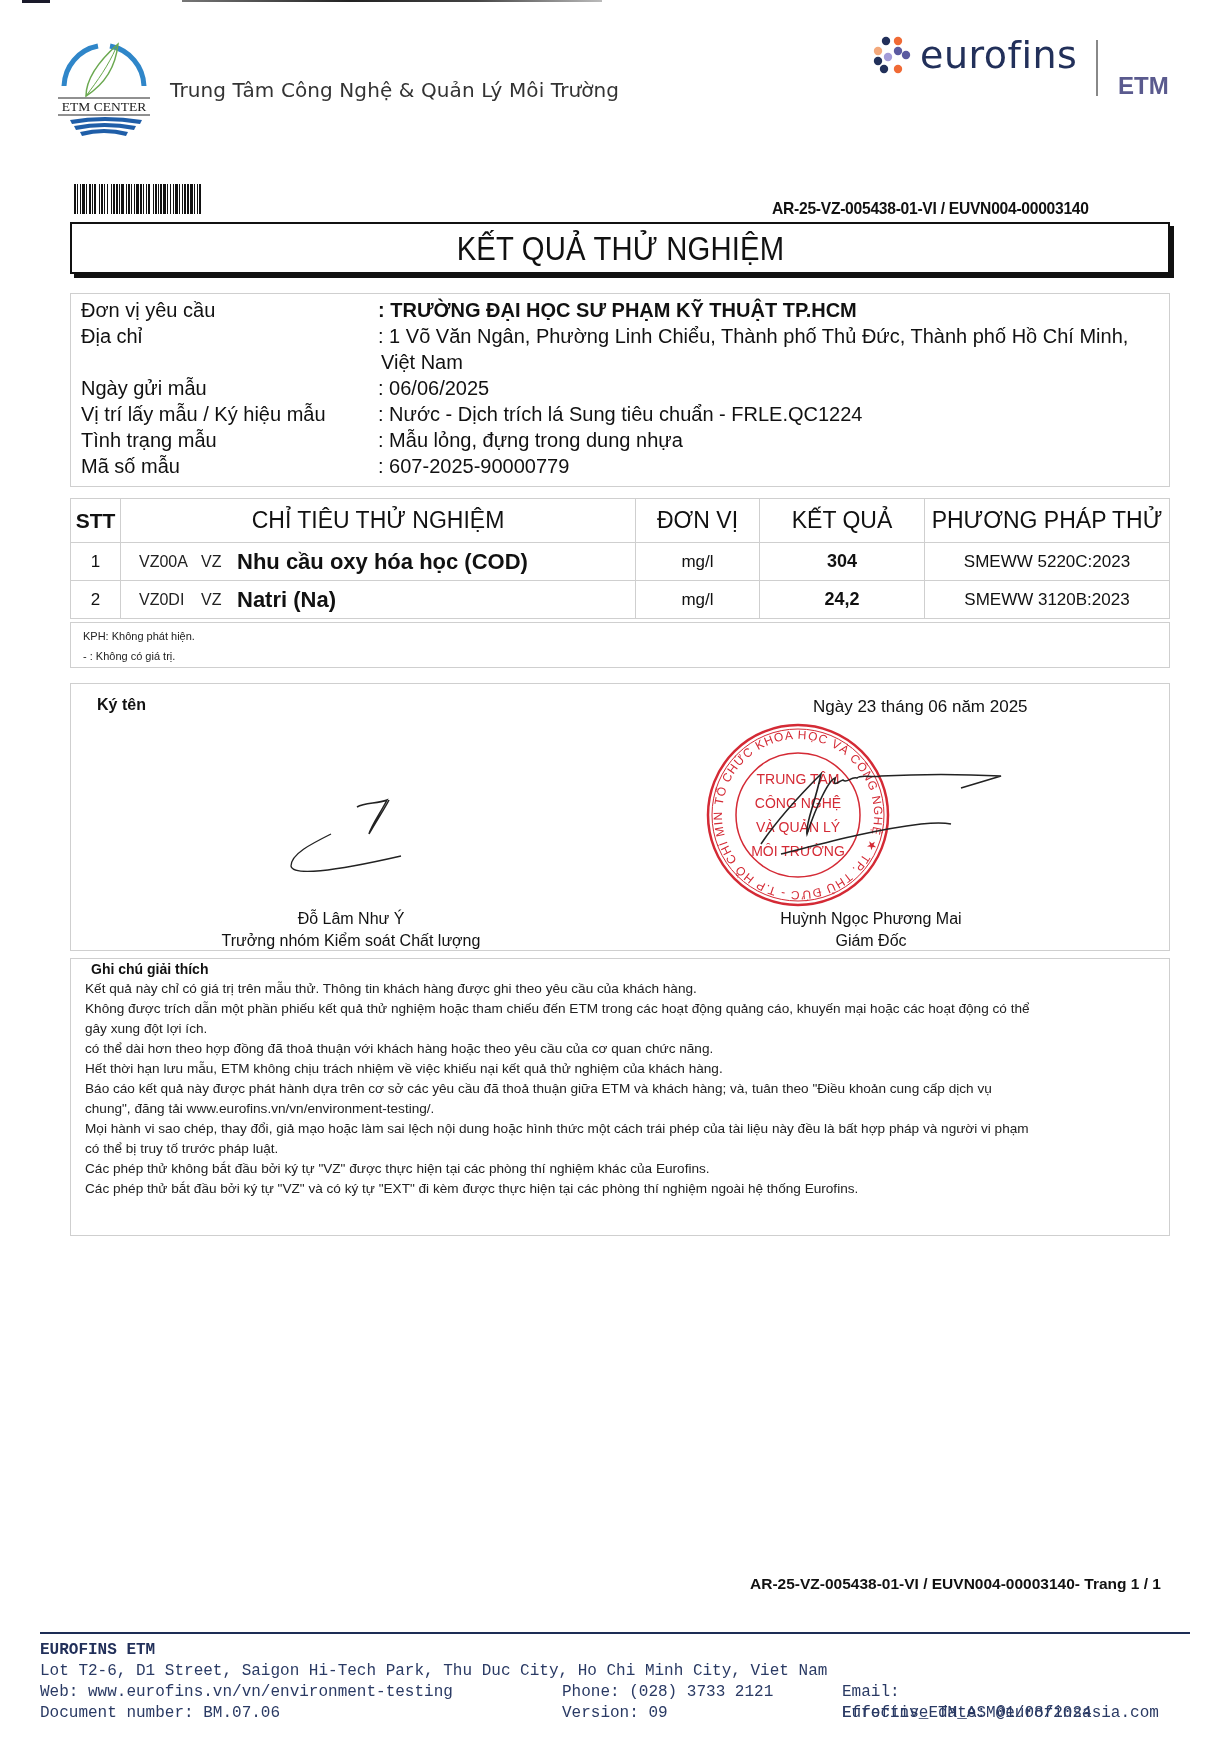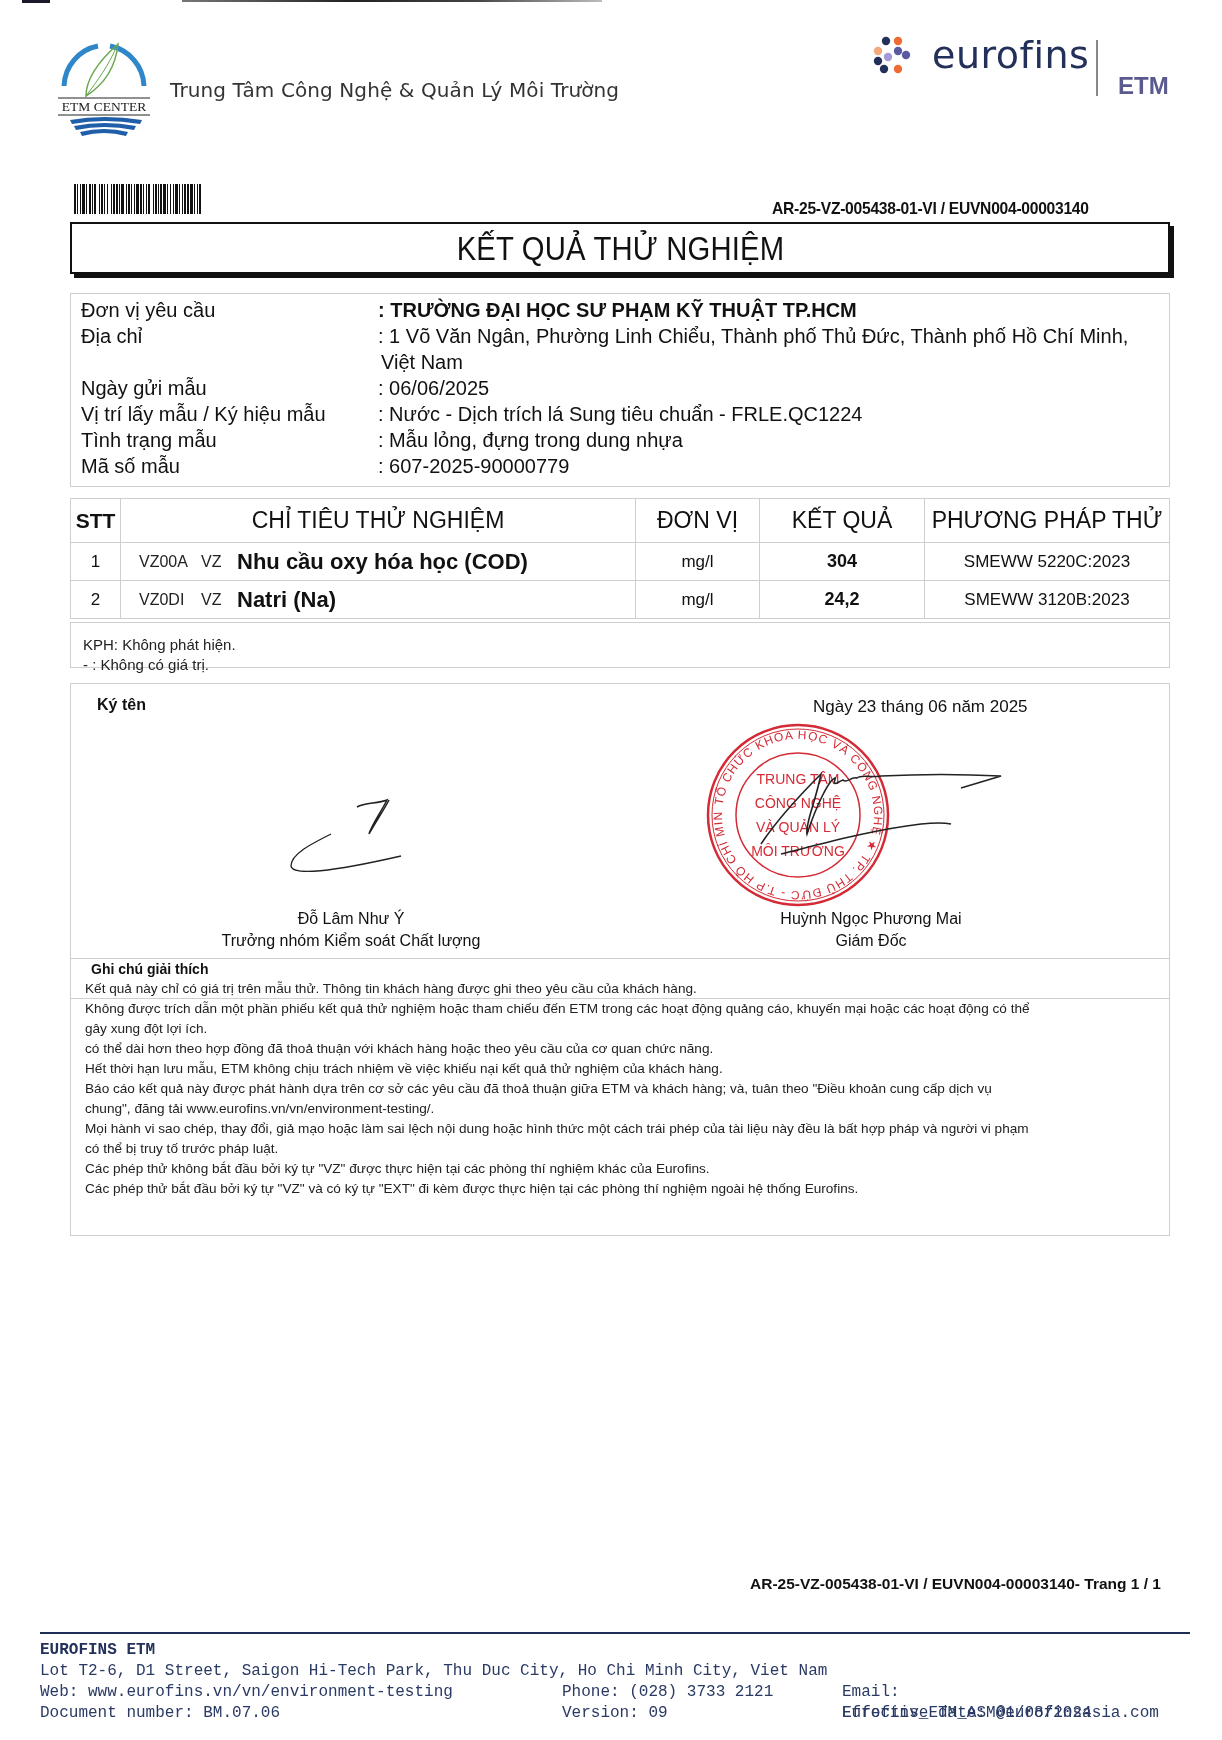--- a/index.html
+++ b/index.html
@@ -8,21 +8,21 @@
 
   .abs { position: absolute; }
 
   
   .scan-mark-left { left: 22px; top: 0; width: 28px; height: 3px; background: #1a1a2a; }
   .scan-mark-line { left: 182px; top: 0; width: 420px; height: 2px; background: linear-gradient(90deg, #777, #222 40%, #444 70%, #bbb); }
 
   
   .etm-logo { left: 56px; top: 38px; width: 96px; height: 100px; }
   .etm-org-name { left: 170px; top: 78px; font-family: "DejaVu Sans", sans-serif; font-size: 20px; color: #333; letter-spacing: 0.1px; }
-  .eurofins-logo { left: 870px; top: 30px; width: 230px; height: 50px; display: flex; align-items: center; gap: 18px; }
+  .eurofins-logo { left: 870px; top: 30px; width: 230px; height: 50px; display: flex; align-items: center; gap: 6px; }
   .eurofins-word { font-family: "DejaVu Sans", sans-serif; font-size: 38px; color: #22305a; letter-spacing: 0.5px; }
   .logo-divider { left: 1096px; top: 40px; width: 2px; height: 56px; background: #888; }
   .etm-badge { left: 1118px; top: 72px; font-size: 24px; font-weight: bold; color: #5a5a8e; }
 
   
   .barcode { left: 74px; top: 184px; width: 272px; height: 30px; display: flex; align-items: stretch; }
   .barcode span { display: block; height: 100%; background: #111; }
 
   .report-id-top { left: 772px; top: 199px; font-size: 17px; font-weight: bold; color: #111; letter-spacing: -0.3px; transform: scaleX(0.92); transform-origin: left; }
 
@@ -48,24 +48,24 @@
   .col-result { width: 165px; text-align: center; }
   .col-method { text-align: center; }
   .th-stt { font-size: 21px !important; font-weight: bold !important; }
   .test-cell { display: flex; align-items: center; padding-left: 18px; }
   .test-code { width: 62px; font-size: 16px; color: #222; }
   .test-prefix { width: 36px; font-size: 16px; color: #222; }
   .test-name { font-size: 22px; font-weight: bold; color: #111; }
   .result-val { font-weight: bold; font-size: 18px; }
 
   
-  .legend-box { left: 70px; top: 622px; width: 1100px; height: 46px; border: 1px solid #cfcfcf; padding: 12px 12px; font-size: 15px; color: #222; line-height: 20px; }
-
-  
-  .sign-panel { left: 70px; top: 683px; width: 1100px; height: 316px; border: 1px solid #cfcfcf; padding-left: 36px; }
+  .legend-box { left: 70px; top: 622px; width: 1100px; height: 46px; border: 1px solid #cfcfcf; padding: 3px 12px; font-size: 11px; color: #222; line-height: 20px; }
+
+  
+  .sign-panel { left: 70px; top: 683px; width: 1100px; height: 268px; border: 1px solid #cfcfcf; padding-left: 36px; }
   .sign-label { left: 26px; top: 12px; font-size: 16px; font-weight: bold; color: #111; }
   .sign-date { left: 742px; top: 13px; font-size: 17px; color: #111; }
   .sign1 { left: 180px; top: 90px; width: 200px; height: 100px; }
   .sign1-name { left: 0; width: 560px; top: 226px; text-align: center; font-size: 16px; }
   .sign1-title { left: 0; width: 560px; top: 248px; text-align: center; font-size: 16px; }
   .stamp { left: 632px; top: 36px; width: 190px; height: 190px; }
   .sign2 { left: 640px; top: 60px; width: 360px; height: 120px; }
   .sign2-name { left: 620px; width: 360px; top: 226px; text-align: center; font-size: 16px; }
   .sign2-title { left: 620px; width: 360px; top: 248px; text-align: center; font-size: 16px; }
 

